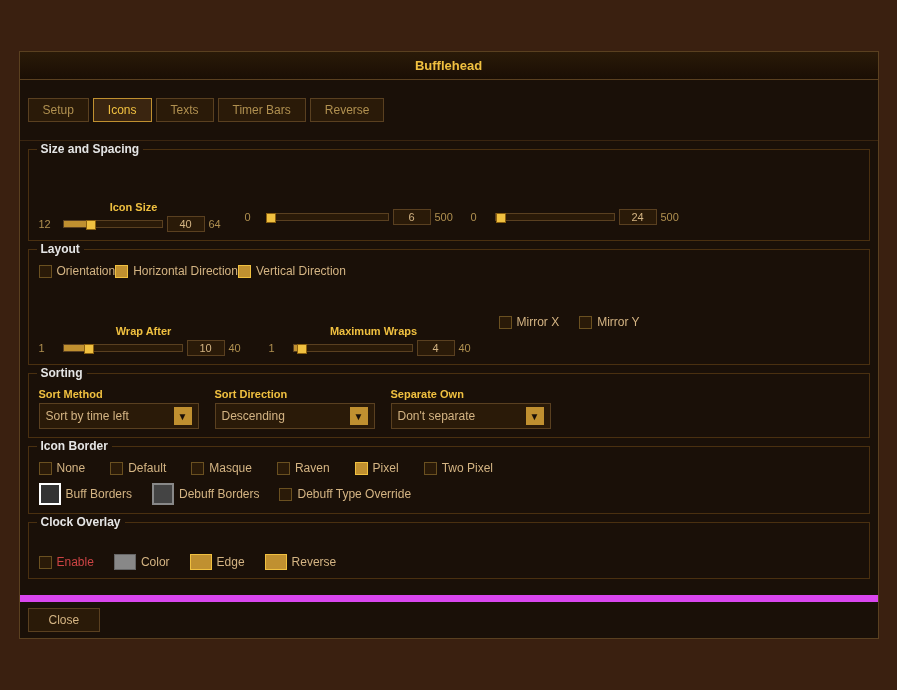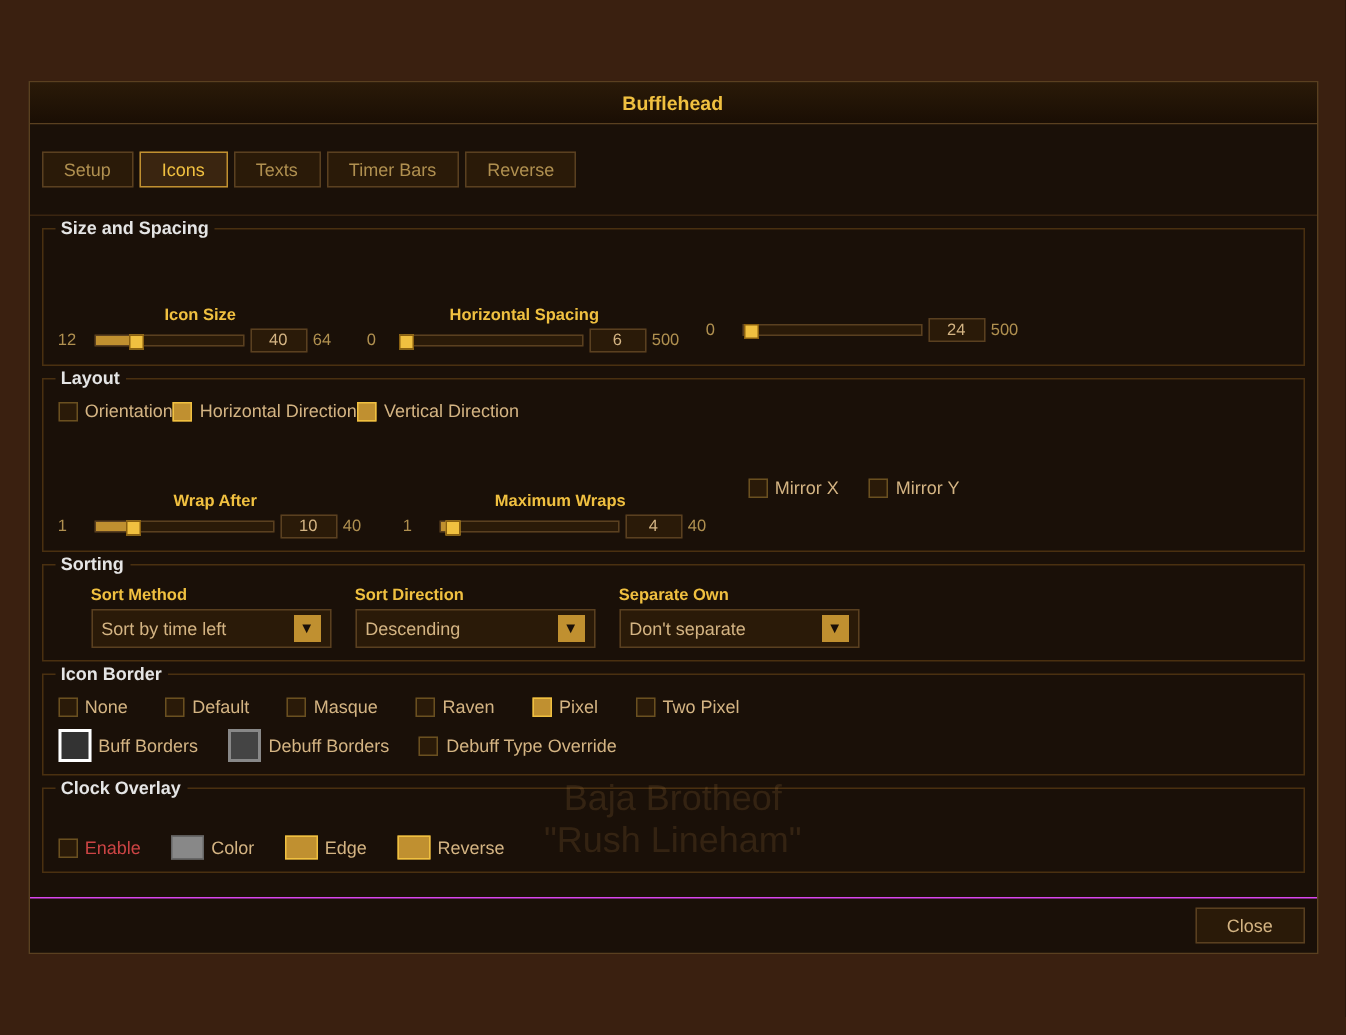--- a/index.html
+++ b/index.html
@@ -167,21 +167,20 @@
       display: flex;
       align-items: center;
       gap: 20px;
     }
 
     
     .sorting-row {
       display: flex;
       gap: 16px;
       align-items: flex-end;
-      margin-left: 22px;
     }
 
     .dropdown-group {
       display: flex;
       flex-direction: column;
       gap: 3px;
     }
 
     .dropdown-label {
       color: #f0c040;
@@ -257,24 +256,24 @@
     }
 
     .color-swatch.yellow {
       background: #c09030;
       border-color: #f0c040;
     }
 
     
     .footer {
       display: flex;
-      justify-content: flex-end;
+      justify-content: flex-start;
       padding: 6px 8px;
       background: #1a1008;
-      border-top: 1px solid #d946ef;
+      border-top: 7px solid #d946ef;
     }
 
     .close-btn {
       padding: 4px 20px;
       background: #2a1a08;
       border: 1px solid #5a4020;
       color: #d4b483;
       cursor: pointer;
       font-size: 12px;
     }
@@ -355,21 +354,20 @@
               <div class="slider-track-wrap icon-size-track">
                 <div class="slider-fill" style="width: 28%;"></div>
                 <div class="slider-thumb" style="left: calc(28% - 5px);"></div>
               </div>
               <input class="slider-value-input" type="text" value="40" style="">
               <span class="slider-max">64</span>
             </div>
           </div>
 
           <div class="slider-group">
-            <div class="slider-label">Horizontal Spacing</div>
             <div class="slider-container">
               <span class="slider-min">0</span>
               <div class="slider-track-wrap">
                 <div class="slider-fill" style="width: 1%;"></div>
                 <div class="slider-thumb" style="left: calc(1% - 5px);"></div>
               </div>
               <input class="slider-value-input" type="text" value="6" style="">
               <span class="slider-max">500</span>
             </div>
           </div>
@@ -541,21 +539,17 @@
           <div class="checkbox-group">
             <div class="color-swatch yellow"></div>
             <span>Reverse</span>
           </div>
         </div>
       </div>
     </div>
 
   </div>
 
-  <div class="watermark">
-    <div>Baja Brotheof</div>
-    <div>"Rush Lineham"</div>
-  </div>
 
   <div class="footer">
     <button class="close-btn">Close</button>
   </div>
 </div>
 
 </body></html>

